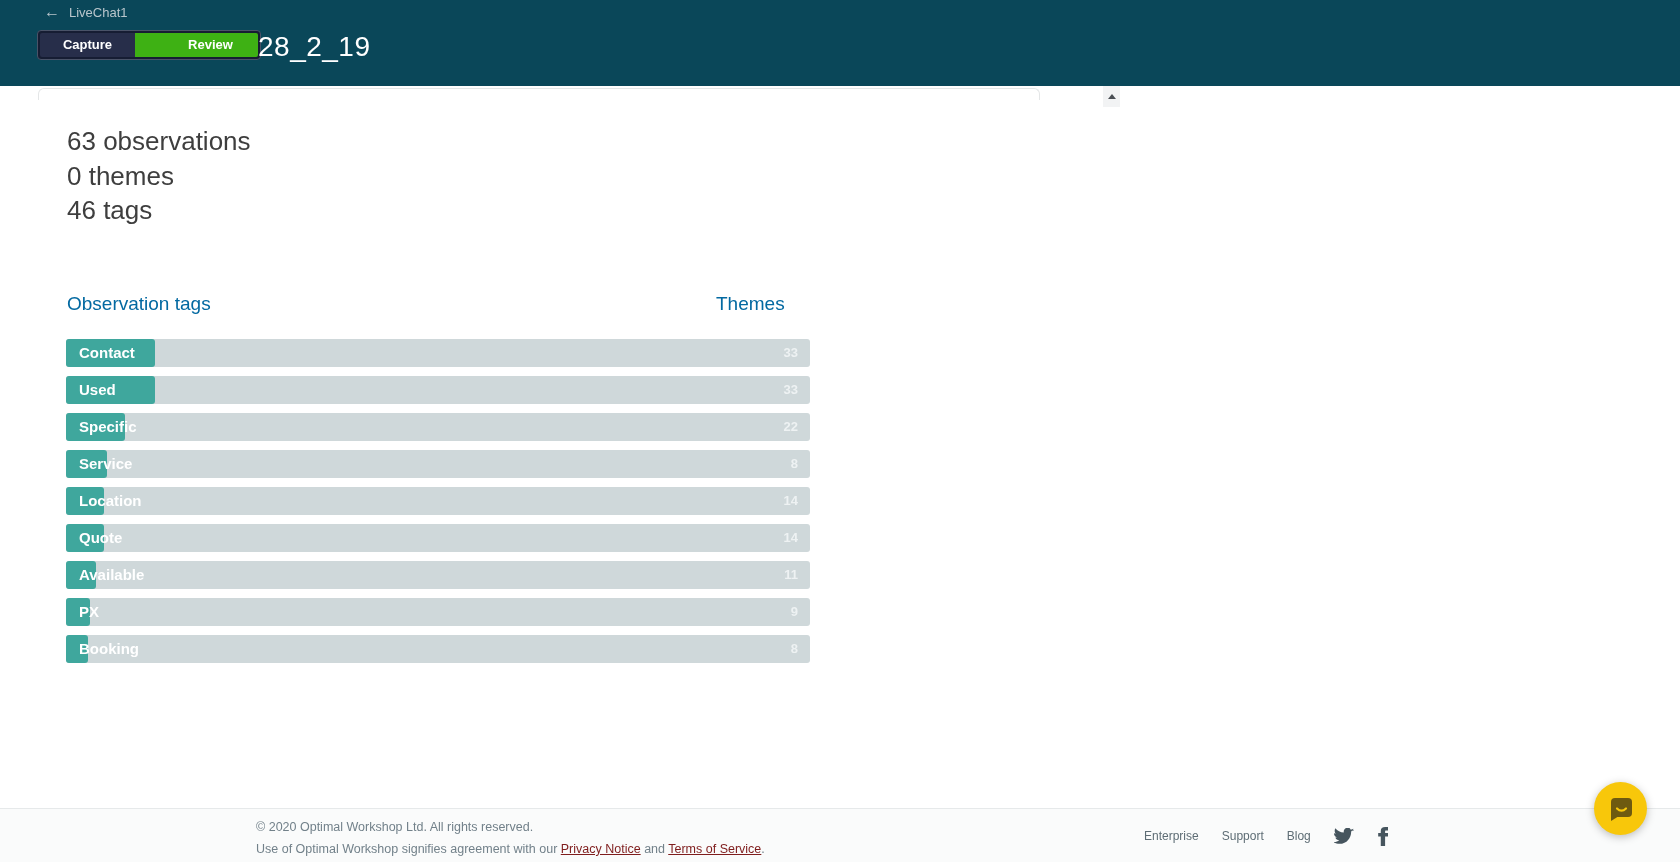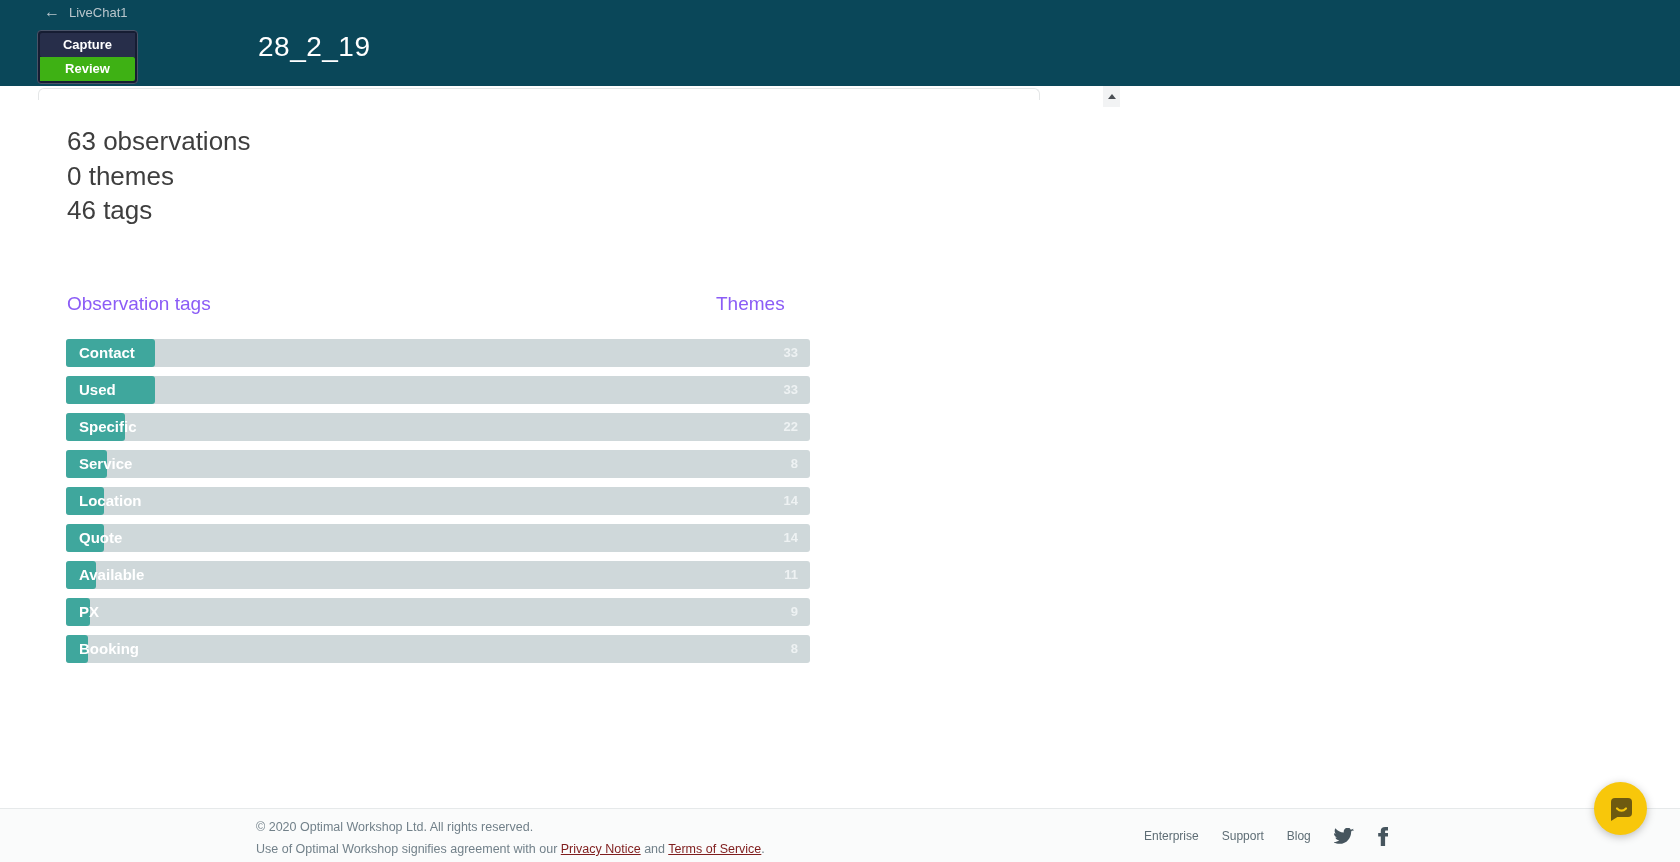--- a/index.html
+++ b/index.html
@@ -13,28 +13,28 @@
     position:absolute;left:0;top:0;width:1680px;height:86px;
     background:var(--header_bg,#0a4759);
   }
   .breadcrumb{
     position:absolute;left:44px;top:4px;display:flex;align-items:center;gap:9px;
     color:#b9c6cc;font-size:13px;cursor:pointer;
   }
   .breadcrumb .back-arrow{font-size:16px;line-height:16px;}
   .seg-control{
     position:absolute;left:37px;top:30px;display:flex;padding:2px;
-    background:#161d33;border:1px solid #4a5368;border-radius:4px;flex-direction:column;
+    background:#161d33;border:1px solid #4a5368;border-radius:4px;
   }
   .seg-btn{
     width:95px;height:24px;line-height:24px;text-align:center;
     color:#ffffff;font-size:13px;font-weight:bold;cursor:pointer;
   }
   .seg-btn.capture{background:var(--tab_inactive,#272e4a);border-radius:2px 0 0 2px;}
-  .seg-btn.review{background:var(--accent_green,#3eb114);border-radius:0 2px 2px 0;}
+  .seg-btn.review{background:var(--accent_green,#3eb114);border-radius:0 2px 2px 0;padding-left:28px;}
   .session-title{
     position:absolute;left:258px;top:31px;color:#ffffff;
     font-size:28px;font-weight:400;letter-spacing:0.5px;white-space:nowrap;
   }
   
   .card-sliver{
     position:absolute;left:38px;top:88px;width:1000px;height:11px;
     background:#ffffff;border:1px solid #e4e6e7;border-bottom:none;
     border-radius:6px 6px 0 0;
   }
@@ -47,21 +47,21 @@
     width:0;height:0;border-left:4px solid transparent;border-right:4px solid transparent;
     border-bottom:5px solid #4a4f54;
   }
   
   .stats{
     position:absolute;left:67px;top:124px;color:#3e3e3e;
     font-size:26px;line-height:34.6px;
   }
   
   .section-heading{
-    position:absolute;top:293px;color:#8b5cf6;font-size:19px;white-space:nowrap;
+    position:absolute;top:293px;color:#0369a1;font-size:19px;white-space:nowrap;
   }
   .heading-tags{left:67px;}
   .heading-themes{left:716px;}
   
   .tag-list{position:absolute;left:66px;top:339px;width:624px;}
   .tag-row{
     position:relative;width:744px;height:28px;margin-bottom:9px;
     background:var(--bar_gray,#cfd8da);border-radius:3px;cursor:pointer;
   }
   .tag-fill{

